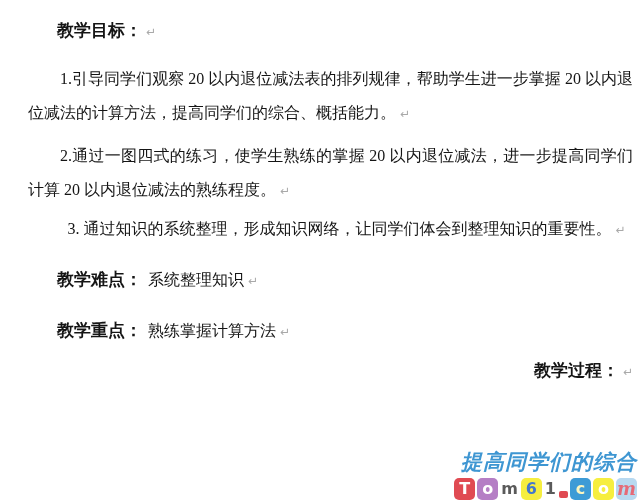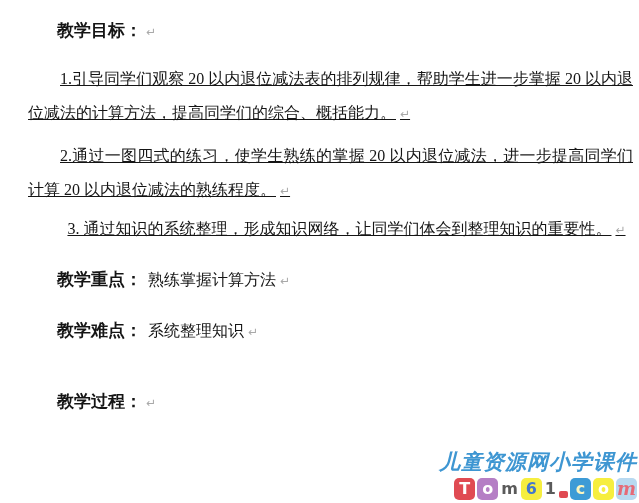--- a/index.html
+++ b/index.html
@@ -1,27 +1,27 @@
 <!DOCTYPE html>
 <html><head>
 <meta charset="utf-8">
 <style>
   html,body{margin:0;padding:0;background:#fff;}
   .page{position:relative;width:639px;height:503px;background:#ffffff;overflow:hidden;
         font-family:"Liberation Serif","DejaVu Serif",serif;color:#151515;}
   .doc{position:absolute;left:0;top:0;right:0;bottom:0;padding:20px 6px 0 28px;box-sizing:border-box;}
   .heading{font-size:17px;font-weight:bold;line-height:22px;margin-left:29px;}
-  .para{font-size:16px;line-height:34px;text-align:justify;text-indent:2em;text-decoration:underline;}
+  .para{font-size:16px;line-height:34px;text-align:justify;text-indent:2em;}
   .para.p1{margin-top:19px;}
   .para.p2{margin-top:8px;}
   .para.p3{margin-top:4px;text-align:center;}
   .row{margin-left:29px;margin-top:16px;line-height:34px;white-space:nowrap;}
   .row .label{font-size:17px;font-weight:bold;}
   .row .value{font-size:16px;margin-left:6px;}
-  .heading.h-process{margin-top:36px;line-height:34px;}
+  .heading.h-process{margin-top:5px;line-height:34px;text-align:right;}
   .pmark{color:#a9a9a9;font-size:12px;margin-left:4px;font-weight:normal;font-style:normal;
          font-family:"DejaVu Sans",sans-serif;}
   .watermark{position:absolute;right:2px;bottom:2px;text-align:right;}
   .wm-text{font-size:21px;font-weight:bold;font-style:italic;letter-spacing:1px;line-height:24px;
            font-family:"Liberation Serif","DejaVu Serif",serif;}
   .wm-logo{display:flex;gap:2px;justify-content:flex-end;align-items:center;margin-top:2px;height:25px;}
   .wm-letter{width:21px;height:22px;border-radius:5px;display:flex;align-items:center;justify-content:center;
              font-family:"DejaVu Sans",sans-serif;font-weight:bold;font-size:16px;line-height:1;}
   .wm-letter.nobg{width:auto;padding:0 1px;border-radius:0;}
   .wm-letter.dot{width:7px;height:7px;border-radius:2px;align-self:flex-end;margin-bottom:3px;font-size:0;}
@@ -34,32 +34,32 @@
   <div class="doc">
 
     <div class="heading"><span>教学目标：</span><span class="pmark">↵</span></div>
 
     <div class="para p1"><span>1.引导同学们观察 20 以内退位减法表的排列规律，帮助学生进一步掌握 20 以内退位减法的计算方法，提高同学们的综合、概括能力。</span><span class="pmark">↵</span></div>
 
     <div class="para p2"><span>2.通过一图四式的练习，使学生熟练的掌握 20 以内退位减法，进一步提高同学们计算 20 以内退位减法的熟练程度。</span><span class="pmark">↵</span></div>
 
     <div class="para p3"><span>3. 通过知识的系统整理，形成知识网络，让同学们体会到整理知识的重要性。</span><span class="pmark">↵</span></div>
 
+    <div class="row"><span class="label">教学难点：</span><span class="value">系统整理知识</span><span class="pmark">↵</span></div>
+
     <div class="row"><span class="label">教学重点：</span><span class="value">熟练掌握计算方法</span><span class="pmark">↵</span></div>
-
-    <div class="row"><span class="label">教学难点：</span><span class="value">系统整理知识</span><span class="pmark">↵</span></div>
 
 
 
     <div class="heading h-process"><span>教学过程：</span><span class="pmark">↵</span></div>
 
   </div>
 
   <div class="watermark">
-    <div class="wm-text" id="wm-text" style="color: rgb(62, 150, 210);">儿童资源网小学课件</div>
+    <div class="wm-text" id="wm-text" style="color: rgb(62, 150, 210);">提高同学们的综合</div>
     <div class="wm-logo" id="wm-logo">
         <span class="wm-letter" style="background: rgb(224, 74, 82); color: rgb(255, 255, 255);">T</span>
         <span class="wm-letter" style="background: rgb(181, 126, 197); color: rgb(255, 255, 255);">o</span>
         <span class="wm-letter nobg" style="color: rgb(90, 90, 90);">m</span>
         <span class="wm-letter" style="background: rgb(246, 238, 63); color: rgb(68, 119, 204);">6</span>
         <span class="wm-letter nobg" style="color: rgb(90, 90, 90);">1</span>
         <span class="wm-letter nobg dot" style="background: rgb(224, 74, 82);"></span>
         <span class="wm-letter" style="background: rgb(61, 155, 214); color: rgb(253, 246, 192);">c</span>
         <span class="wm-letter" style="background: rgb(246, 238, 63); color: rgb(255, 255, 255);">o</span>
         <span class="wm-letter cursive" style="background: rgb(184, 217, 240); color: rgb(229, 106, 119);">m</span>

